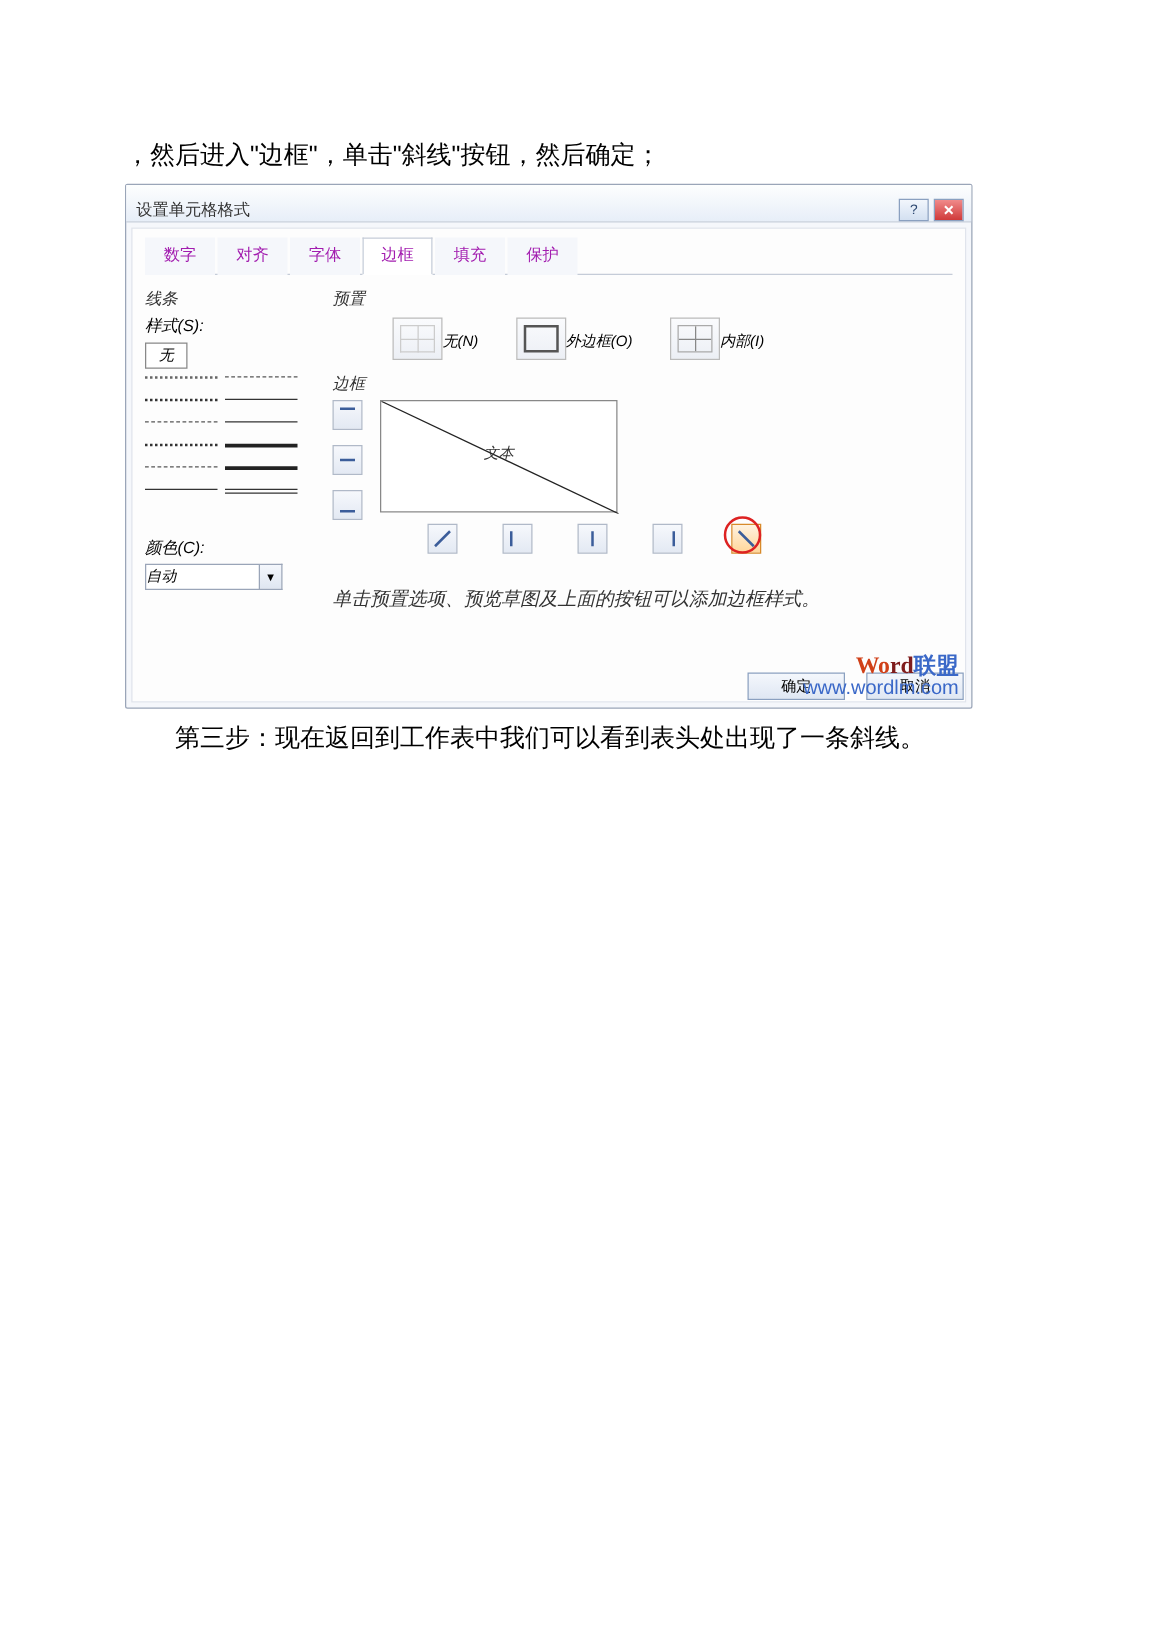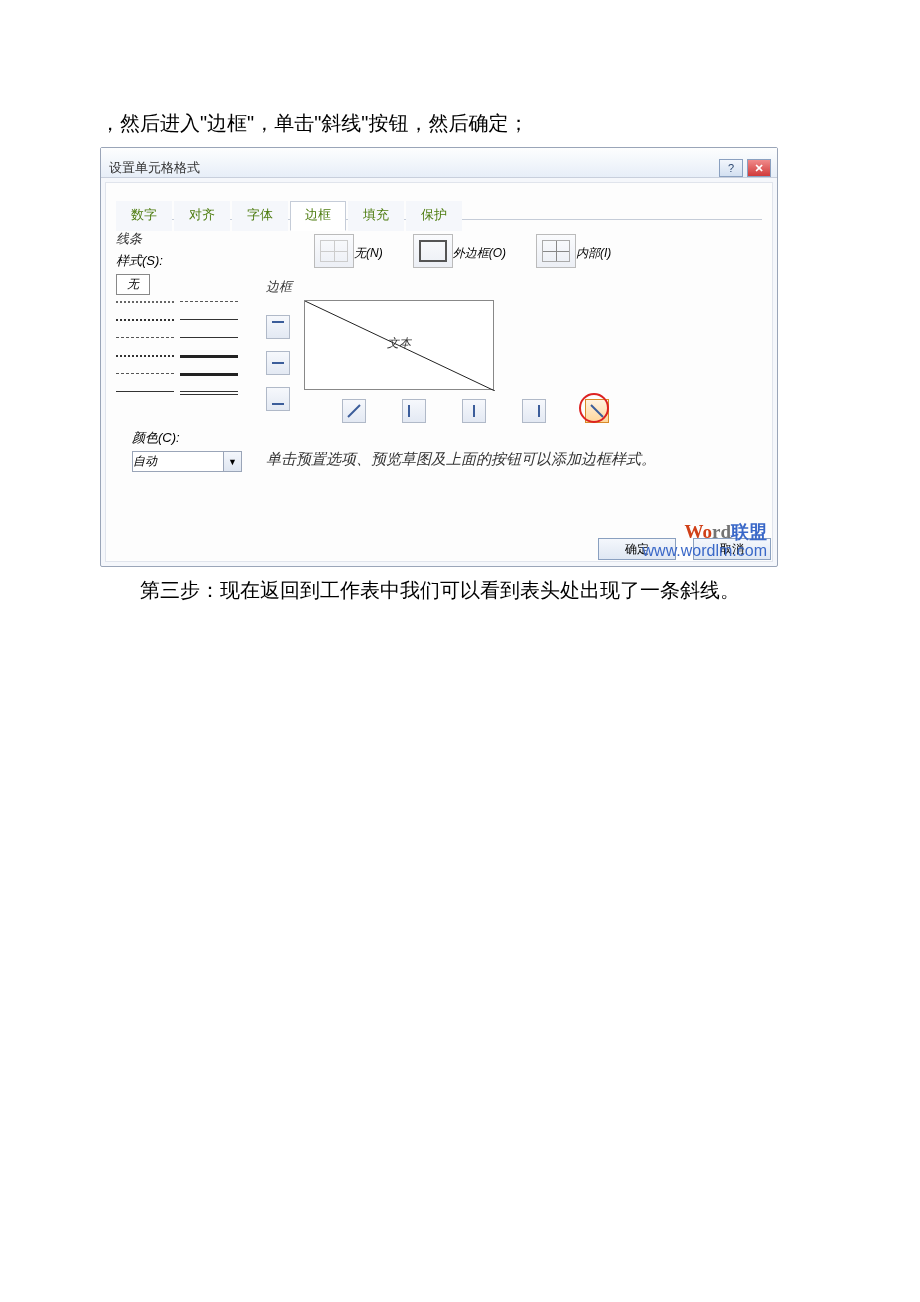--- a/index.html
+++ b/index.html
@@ -56,27 +56,27 @@
     position: relative;
   }
   .tabs {
     display: flex;
     gap: 0;
     border-bottom: 1px solid #c5ccd8;
     font-size: 13px;
   }
   .tab {
     padding: 4px 14px 6px 14px;
-    color: #4d7c0f;
+    color: #a21caf;
     border: 1px solid transparent;
     border-bottom: none;
     background: #f5f7fb;
     margin-right: 2px;
     position: relative;
-    top: 12px;
+    top: 1px;
   }
   .tab.active {
     background: #fff;
     border-color: #c5ccd8;
     border-bottom: 1px solid #fff;
   }
   .content-row { display: flex; margin-top: 8px; font-style: italic; }
   .left-col { width: 150px; font-size: 13px; }
   .right-col { flex: 1; font-size: 13px; }
   .group-label { color: #333; margin-top: 2px; }
@@ -97,21 +97,21 @@
     gap: 4px 6px;
     margin-top: 6px;
   }
   .sw { height: 0; }
   .sw.dots { border-top: 2px dotted #666; }
   .sw.thin { border-top: 1px solid #333; }
   .sw.dash { border-top: 1px dashed #555; }
   .sw.thick { border-top: 3px solid #222; }
   .sw.dbl { border-top: 4px double #333; }
   .sw.ddot { border-top: 2px dotted #333; }
-  .color-row { margin-top: 24px; margin-left: 16px; }
+  .color-row { margin-top: 24px; }
   .color-select {
     margin-top: 4px;
     display: flex;
     width: 110px;
   }
   .color-field {
     flex: 1;
     border: 1px solid #9aa5b8;
     background: #fff;
     font-size: 12px;
@@ -155,21 +155,20 @@
   .pi-inner {
     width: 28px; height: 22px; border: 1px solid #aaa;
     background:
       linear-gradient(#888,#888) 50% 0/1px 100% no-repeat,
       linear-gradient(#888,#888) 0 50%/100% 1px no-repeat;
   }
   .border-label { margin-left: 0; margin-top: 6px; }
   .border-area {
     display: flex;
     margin-top: 4px;
-    align-items: center;
   }
   .side-btns {
     width: 28px;
     display: flex; flex-direction: column; gap: 12px;
     margin-right: 10px;
   }
   .small-btn {
     width: 24px; height: 24px;
     border: 1px solid #b0b9c8;
     background: linear-gradient(#f6f8fc,#e3e9f3);
@@ -230,21 +229,21 @@
     font-size: 12px;
     display: flex; align-items: center; justify-content: center;
     position: relative;
   }
   .wm-word {
     font-family: "Times New Roman", serif;
     font-weight: bold;
     font-size: 19px;
   }
   .wm-word .w1 { color: #d04018; }
-  .wm-word .w2 { color: #737373; }
+  .wm-word .w2 { color: #7f1d1d; }
   .wm-lm { color: #3a68c8; font-weight: bold; font-size: 18px; }
   .wm-url { color: #3a68c8; font-size: 16px; display: block; margin-top: -2px; }
   .wm-wrap {
     position: absolute;
     right: 10px; bottom: 6px;
     text-align: right;
     pointer-events: none;
   }
   .big-watermark {
     width: 100%;
@@ -310,20 +309,21 @@
           <div class="color-row">
             <div>颜色(C):</div>
             <div class="color-select">
               <div class="color-field">自动</div>
               <div class="color-btn">▼</div>
             </div>
           </div>
         </div>
 
         <div class="right-col">
+          <div class="group-label">预置</div>
           <div class="preset-row">
             <div class="preset">
               <div class="preset-icon">
                   <div class="pi-grid"></div>
                 </div>
               <span>无(N)</span>
             </div>
             <div class="preset">
               <div class="preset-icon">
                   <div class="pi-outer"></div>

